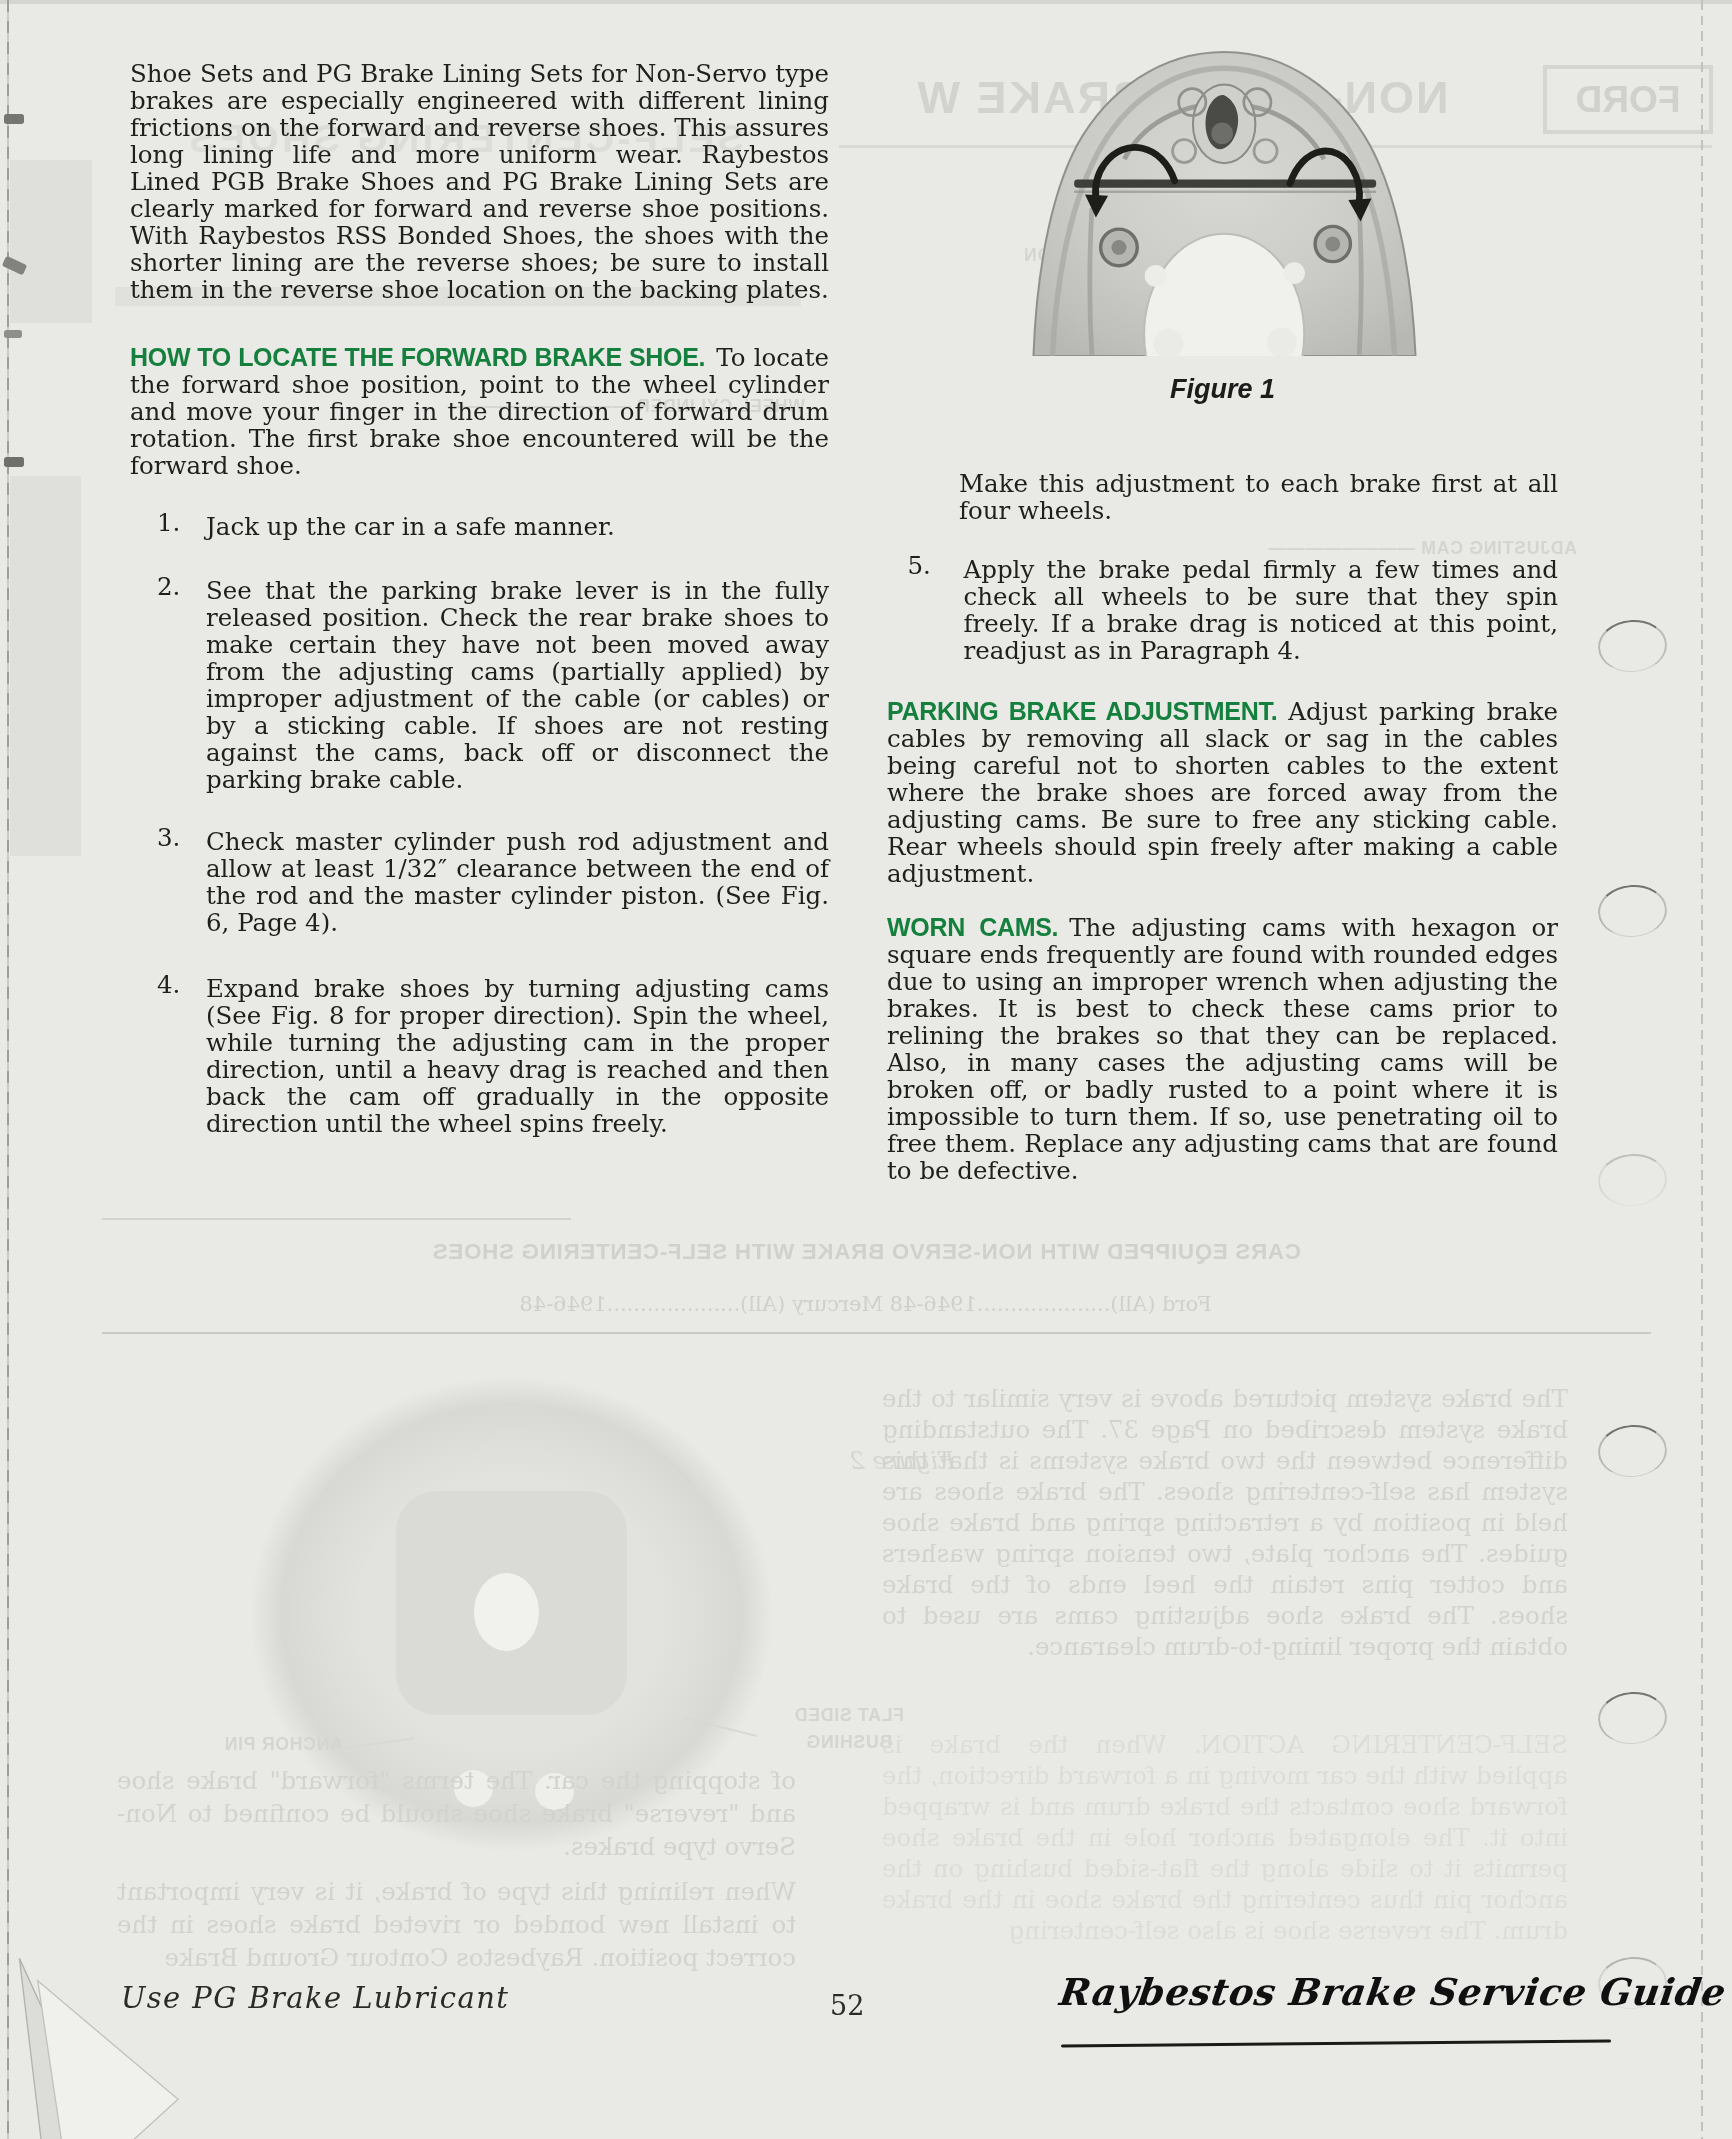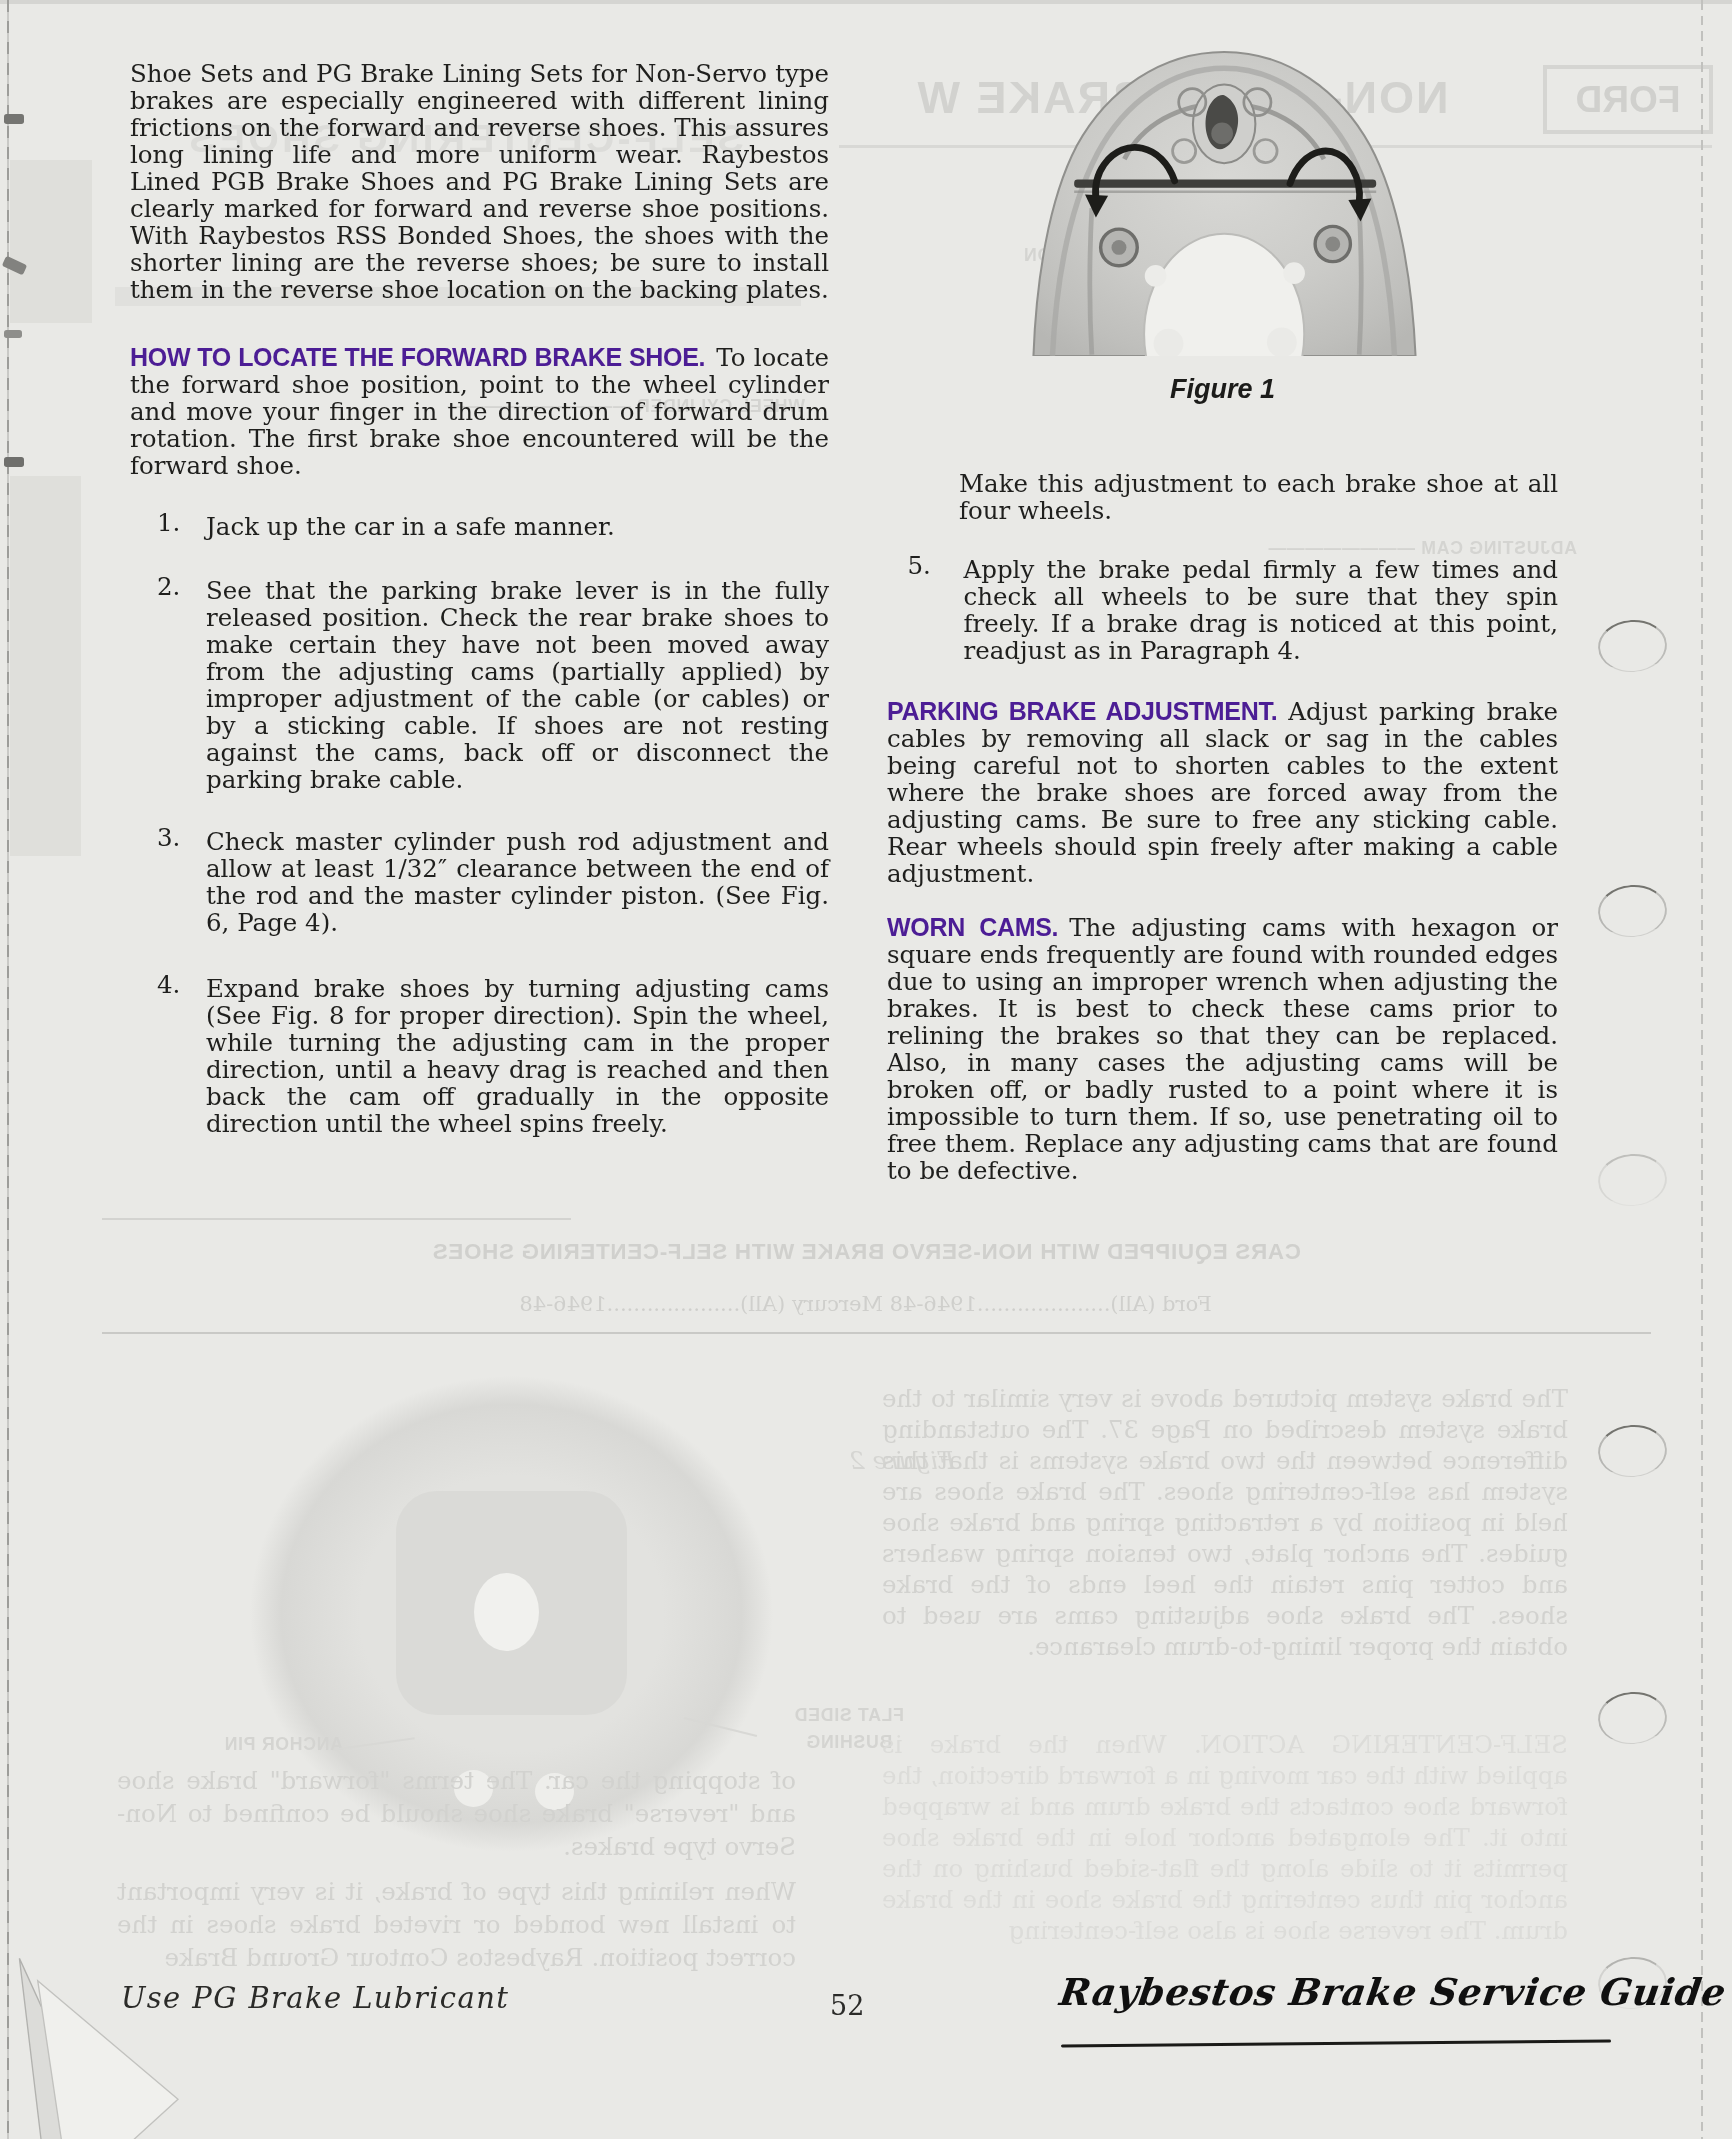--- a/index.html
+++ b/index.html
@@ -5,21 +5,21 @@
   html,body { margin:0; padding:0; background:#9a9a98; }
   .page {
     position:relative; width:1732px; height:2140px; overflow:hidden;
     background:linear-gradient(115deg,#ececе9 0%,#e9e9e6 35%,#e7e7e4 70%,#eaeae7 100%);
     background-color:#e9e9e6;
     font-family:"DejaVu Serif", serif; color:#1f1f1d;
   }
   
   .body-text { font-size:24.5px; line-height:27px; text-align:justify; margin:4px; color:#1f1f1d; }
   .h-run { font-family:"Liberation Sans", sans-serif; font-weight:bold; font-size:25px;
-           letter-spacing:-0.3px; color:#4c1d95; padding-right:11px; }
+           letter-spacing:-0.3px; color:#15803d; padding-right:11px; }
   .col-left  { position:absolute; left:126px;  top:56px; width:707px; }
   .col-right { position:absolute; left:883px; top:37px; width:679px; }
   .mt60{margin-top:41px;} .mt50{margin-top:34px;}
   .mt46{margin-top:31px;} .mt44{margin-top:30px;} .mt42{margin-top:28.5px;}
   .mt40{margin-top:27px;} .mt96{margin-top:65px;}
   .steps { padding-left:31px; }
   .step { display:flex; }
   .step-num { flex:0 0 45px; font-size:24.5px; line-height:27px; }
   .step-body { flex:1; }
   .steps-right { padding-left:24.5px; }
@@ -198,21 +198,21 @@
       <circle cx="372" cy="450" r="22" fill="#eaeae7"></circle>
       <path d="M214 212 C 196 158 140 146 110 188 C 100 202 96 220 98 238" fill="none" stroke="#1d1d1a" stroke-width="10" stroke-linecap="round"></path>
       <polygon points="98,266 82,232 116,234" fill="#1d1d1a"></polygon>
       <path d="M384 216 C 402 162 452 152 476 194 C 484 208 488 226 486 244" fill="none" stroke="#1d1d1a" stroke-width="10" stroke-linecap="round"></path>
       <polygon points="488,272 470,240 504,238" fill="#1d1d1a"></polygon>
     </svg>
 
     <div class="fig-caption">Figure 1</div>
 
 
-    <p class="body-text indent mt96">Make this adjustment to each brake shoe at all four wheels.</p>
+    <p class="body-text indent mt96">Make this adjustment to each brake first at all four wheels.</p>
 
     <div class="steps-right mt42">
       <div class="step">
         <div class="step-num">5.</div>
         <p class="body-text step-body">Apply the brake pedal firmly a few times and check all wheels to be sure that they spin freely. If a brake drag is noticed at this point, readjust as in Paragraph 4.</p>
       </div>
     </div>
 
     <p class="body-text mt44"><span class="h-run">PARKING BRAKE ADJUSTMENT.</span><span>Adjust parking brake cables by removing all slack or sag in the cables being careful not to shorten cables to the extent where the brake shoes are forced away from the adjusting cams. Be sure to free any sticking cable. Rear wheels should spin freely after making a cable adjustment.</span></p>
 

